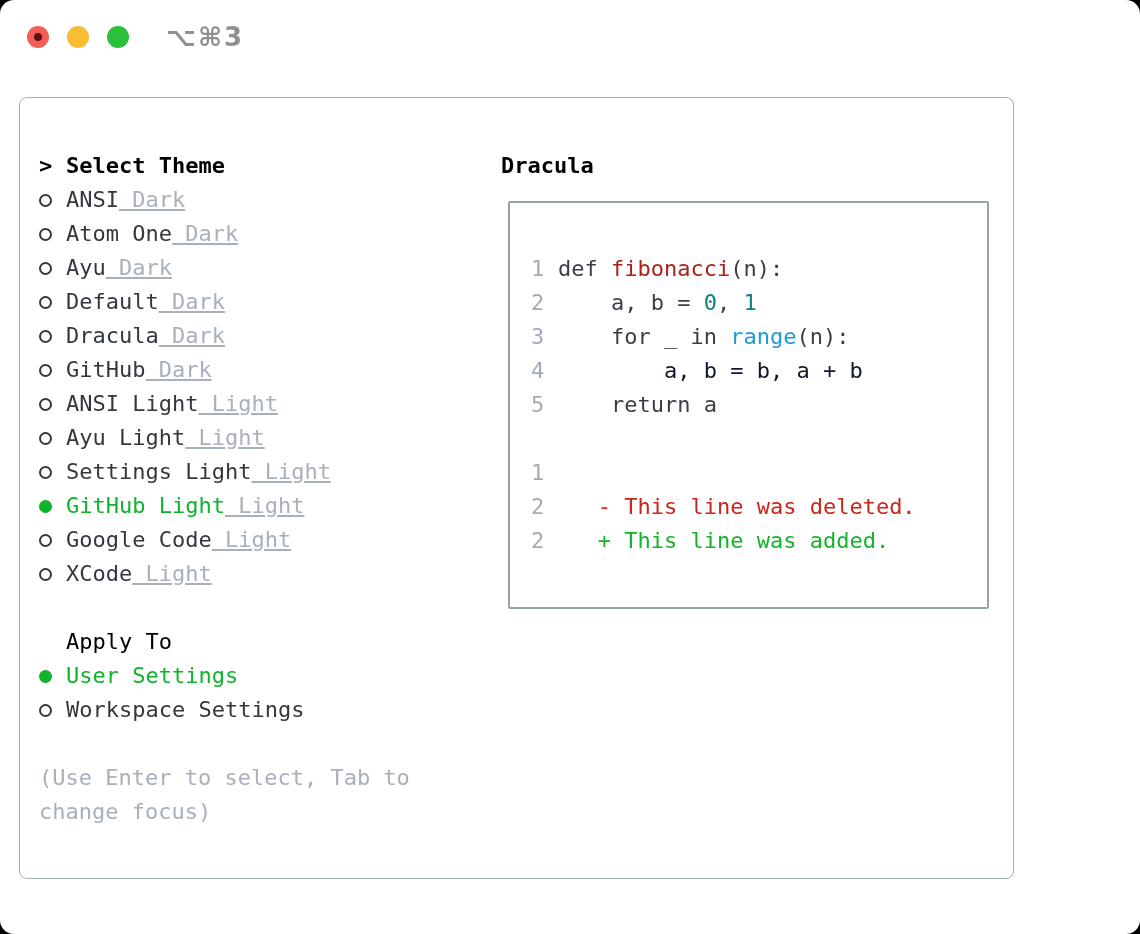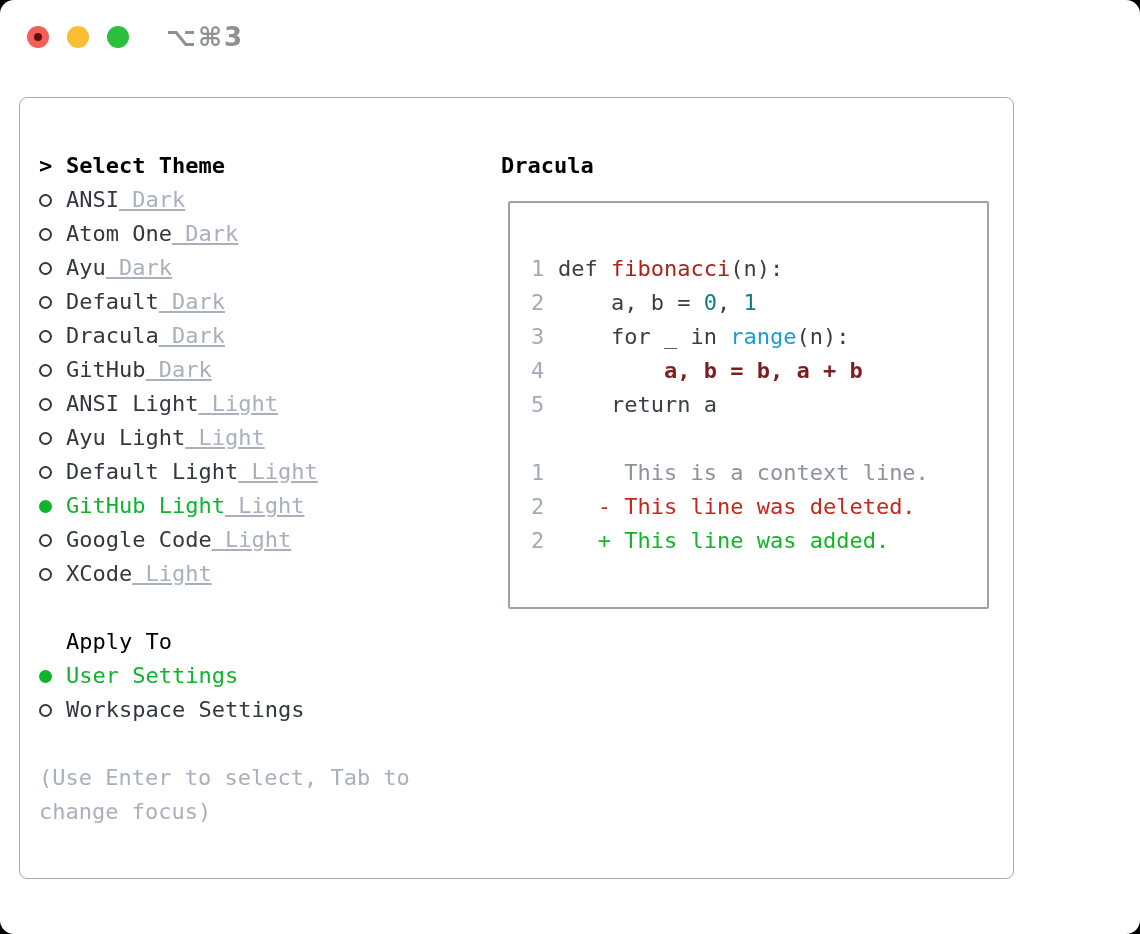--- a/index.html
+++ b/index.html
@@ -82,39 +82,39 @@
     <div class="leftcol" id="leftcol">
         <div class="row"><span class="marker"><span class="chevron">&gt;</span></span><span class="hdr">Select Theme</span></div>
         <div class="row"><span class="marker"><span class="radio hollow"></span></span><span>ANSI</span><span class="tag"> Dark</span></div>
         <div class="row"><span class="marker"><span class="radio hollow"></span></span><span>Atom One</span><span class="tag"> Dark</span></div>
         <div class="row"><span class="marker"><span class="radio hollow"></span></span><span>Ayu</span><span class="tag"> Dark</span></div>
         <div class="row"><span class="marker"><span class="radio hollow"></span></span><span>Default</span><span class="tag"> Dark</span></div>
         <div class="row"><span class="marker"><span class="radio hollow"></span></span><span>Dracula</span><span class="tag"> Dark</span></div>
         <div class="row"><span class="marker"><span class="radio hollow"></span></span><span>GitHub</span><span class="tag"> Dark</span></div>
         <div class="row"><span class="marker"><span class="radio hollow"></span></span><span>ANSI Light</span><span class="tag"> Light</span></div>
         <div class="row"><span class="marker"><span class="radio hollow"></span></span><span>Ayu Light</span><span class="tag"> Light</span></div>
-        <div class="row"><span class="marker"><span class="radio hollow"></span></span><span>Default Light</span><span class="tag"> Light</span></div>
+        <div class="row"><span class="marker"><span class="radio hollow"></span></span><span>Settings Light</span><span class="tag"> Light</span></div>
         <div class="row"><span class="marker"><span class="radio filled"></span></span><span class="sel">GitHub Light</span><span class="tag"> Light</span></div>
         <div class="row"><span class="marker"><span class="radio hollow"></span></span><span>Google Code</span><span class="tag"> Light</span></div>
         <div class="row"><span class="marker"><span class="radio hollow"></span></span><span>XCode</span><span class="tag"> Light</span></div>
         <div class="row"></div>
         <div class="row"><span class="marker"></span><span class="plainhdr">Apply To</span></div>
         <div class="row"><span class="marker"><span class="radio filled"></span></span><span class="sel">User Settings</span></div>
         <div class="row"><span class="marker"><span class="radio hollow"></span></span><span>Workspace Settings</span></div>
         <div class="row"></div>
         <div class="hint">(Use Enter to select, Tab to change focus)</div>
       </div>
 
     <div class="preview-title">Dracula</div>
     <div class="preview-box" id="previewbox">
         <div class="codeline"><span class="ln">1</span><span style="color: rgb(58, 63, 70);">def </span><span style="color: rgb(173, 33, 27);">fibonacci</span><span style="color: rgb(58, 63, 70);">(n):</span></div>
         <div class="codeline"><span class="ln">2</span><span style="color: rgb(58, 63, 70);">    a, b = </span><span style="color: rgb(12, 127, 130);">0</span><span style="color: rgb(58, 63, 70);">, </span><span style="color: rgb(12, 127, 130);">1</span></div>
         <div class="codeline"><span class="ln">3</span><span style="color: rgb(58, 63, 70);">    for _ in </span><span style="color: rgb(29, 155, 213);">range</span><span style="color: rgb(58, 63, 70);">(n):</span></div>
-        <div class="codeline"><span class="ln">4</span><span style="color: #7f1d1d; font-weight: bold;">        a, b = b, a + b</span></div>
+        <div class="codeline"><span class="ln">4</span><span style="color: #0f172a;">        a, b = b, a + b</span></div>
         <div class="codeline"><span class="ln">5</span><span style="color: rgb(58, 63, 70);">    return a</span></div>
         <div class="codeline"><span class="ln"></span></div>
-        <div class="codeline"><span class="ln">1</span><span style="color: rgb(140, 147, 156);">     This is a context line.</span></div>
+        <div class="codeline"><span class="ln">1</span></div>
         <div class="codeline"><span class="ln">2</span><span style="color: rgb(201, 38, 27);">   - This line was deleted.</span></div>
         <div class="codeline"><span class="ln">2</span><span style="color: rgb(20, 180, 42);">   + This line was added.</span></div>
       </div>
   </div>
 
 </div>
 
 </body></html>

